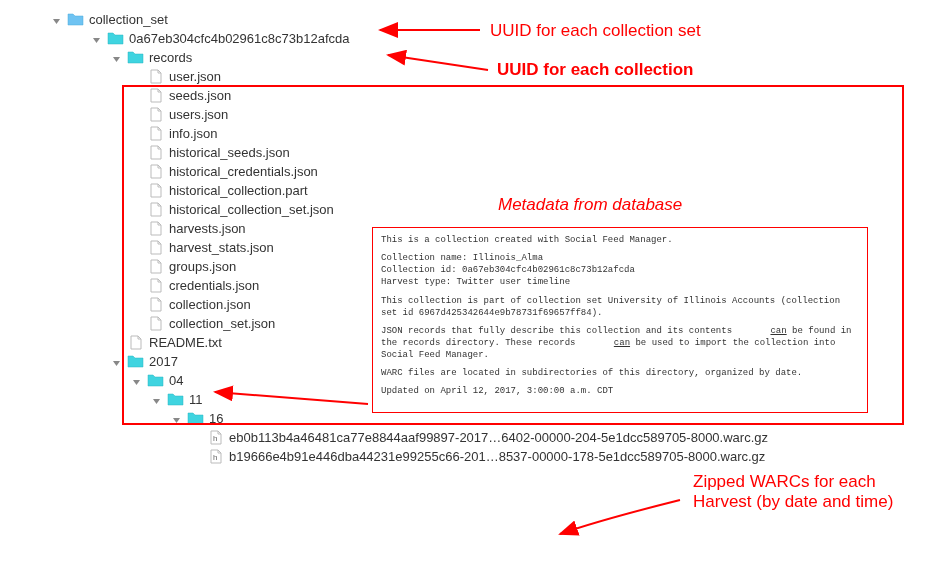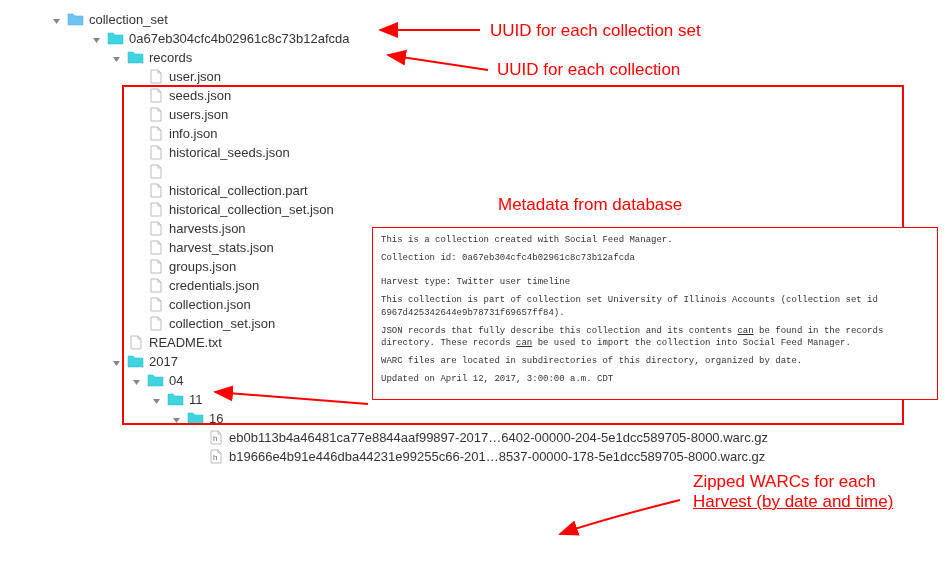--- a/index.html
+++ b/index.html
@@ -57,21 +57,21 @@
     position: absolute;
     border: 1px solid #f00;
     font-family: "Courier New", monospace;
     font-size: 9px;
     line-height: 1.35;
     padding: 6px 8px;
     color: #333;
     background: #fff;
   }
   .readme-box p { margin: 0 0 6px 0; }
-  .readme-box .u { text-decoration: underline; }
+  .readme-box .u { text-decoration: underline; margin-left: 33px; }
   .arrow-svg {
     position: absolute;
     pointer-events: none;
     overflow: visible;
   }
 </style>
 </head>
 <body>
 
 <svg width="0" height="0" style="position:absolute">
@@ -193,20 +193,21 @@
         </span>
         <span class="label">historical_seeds.json</span>
       </div>
       <div class="row">
         <span class="indent" style="width:96px"></span>
         <span class="file-icon">
           <svg>
             <use href="#file-doc"></use>
           </svg>
         </span>
+        <span class="label">historical_credentials.json</span>
       </div>
       <div class="row">
         <span class="indent" style="width:96px"></span>
         <span class="file-icon">
           <svg>
             <use href="#file-doc"></use>
           </svg>
         </span>
         <span class="label">historical_collection.part</span>
       </div>
@@ -363,34 +364,35 @@
           </svg>
         </span>
         <span class="label">b19666e4b91e446dba44231e99255c66-201…8537-00000-178-5e1dcc589705-8000.warc.gz</span>
       </div>
     </div>
 
 </div>
 
 <div class="red-box" style="left:122px; top:85px; width:782px; height:340px;"></div>
 
-<div class="readme-box" style="left:372px; top:227px; width:566px;">
+<div class="readme-box" style="left:372px; top:227px; width:496px;">
   <p>This is a collection created with Social Feed Manager.</p>
-  <p style="margin-bottom:12px">Collection id: 0a67eb304cfc4b02961c8c73b12afcda</p>
+  <p style="margin-bottom:0">Collection name: Illinois_Alma</p>
+  <p style="margin-bottom:0">Collection id: 0a67eb304cfc4b02961c8c73b12afcda</p>
   <p>Harvest type: Twitter user timeline</p>
   <p>This collection is part of collection set University of Illinois Accounts (collection set id 6967d425342644e9b78731f69657ff84).</p>
   <p><span>JSON records that fully describe this collection and its contents </span><span class="u">can</span><span> be found in the records directory. These records </span><span class="u">can</span><span> be used to import the collection into Social Feed Manager.</span></p>
   <p>WARC files are located in subdirectories of this directory, organized by date.</p>
   <p style="margin-bottom:8px">Updated on April 12, 2017, 3:00:00 a.m. CDT</p>
 </div>
 
 <svg class="arrow-svg" style="left:0;top:0" width="947" height="566">
   <path d="M 480 30 L 380 30" stroke="#f00" stroke-width="2" fill="none" marker-end="url(#arrowhead-red)"></path>
   <path d="M 488 70 L 388 55" stroke="#f00" stroke-width="2" fill="none" marker-end="url(#arrowhead-red)"></path>
   <path d="M 368 404 L 215 392" stroke="#f00" stroke-width="2" fill="none" marker-end="url(#arrowhead-red)"></path>
   <path d="M 680 500 Q 600 520 560 534" stroke="#f00" stroke-width="2" fill="none" marker-end="url(#arrowhead-red)"></path>
 </svg>
 
 <div class="annotation" style="left:490px; top:21px;text-align:center;">UUID for each collection set</div>
-<div class="annotation" style="left:497px; top:60px;">UUID for each collection</div>
-<div class="annotation" style="left:498px; top:195px;">Metadata from database</div>
+<div class="annotation" style="left:497px; top:60px;font-weight:bold;">UUID for each collection</div>
+<div class="annotation" style="left:498px; top:195px;font-style:italic;">Metadata from database</div>
 <div class="annotation" style="left:693px; top:472px;">Zipped WARCs for each</div>
-<div class="annotation" style="left:693px; top:492px;text-decoration:underline;">Harvest (by date and time)</div>
+<div class="annotation" style="left:693px; top:492px;">Harvest (by date and time)</div>
 
 </body></html>

